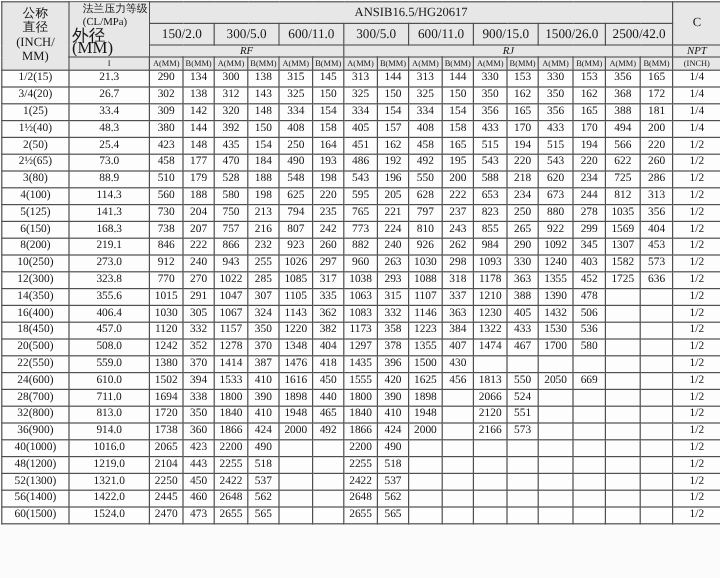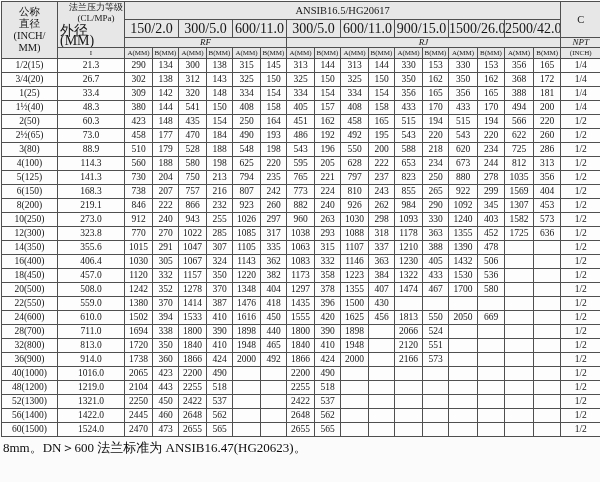--- a/index.html
+++ b/index.html
@@ -20,31 +20,31 @@
   table.spec th, table.spec td {
     border: 1px solid #4f4f4f;
     text-align: center;
     vertical-align: middle;
     overflow: hidden;
     white-space: nowrap;
   }
   table.spec th { background: #e7e7e7; font-weight: normal; }
   table.spec td { background: #fdfdfd; }
   tr.h1 th { height: 18px; font-size: 10.5px; }
-  tr.h2 th { height: 18px; font-size: 14px; }
+  tr.h2 th { height: 18px; font-size: 11px; }
   tr.h3 th { height: 10px; font-size: 9px; line-height: 9px; font-style: italic; }
   tr.h4 th { height: 11px; font-size: 7px; line-height: 8px; }
   th.dnhead { font-size: 10.5px; line-height: 12px; white-space: normal; }
   th.diag { position: relative; padding: 0;
     background-image: linear-gradient(to bottom right,
       transparent calc(50% - 0.6px), #4f4f4f calc(50% - 0.6px),
       #4f4f4f calc(50% + 0.6px), transparent calc(50% + 0.6px));
     background-color: #e7e7e7;
   }
-  th.diag .dtop { position: absolute; top: 0px; right: 1px; text-align: center;
+  th.diag .dtop { position: absolute; top: 0px; right: 1px; text-align: left;
     font-size: 9px; line-height: 11px; }
   th.diag .dbot { position: absolute; bottom: 1px; left: 2px; text-align: left;
     font-size: 14px; line-height: 10px; }
   th.chead { font-size: 10.5px; }
   th.npt { font-size: 8.5px; }
   th.nptunit { font-size: 7px; font-family: Liberation Serif, serif; }
   th.odsub { font-size: 9px; }
   tbody td { height: 14px; font-size: 9.5px; line-height: 11px; padding: 0 1px; }
   tbody td.lbl { font-size: 9.5px; }
   .footer {
@@ -201,39 +201,39 @@
           <td>165</td>
           <td>388</td>
           <td>181</td>
           <td>1/4</td>
         </tr>
         <tr>
           <td class="lbl">1½(40)</td>
           <td>48.3</td>
           <td>380</td>
           <td>144</td>
-          <td>541</td>
+          <td>392</td>
           <td>150</td>
           <td>408</td>
           <td>158</td>
           <td>405</td>
           <td>157</td>
           <td>408</td>
           <td>158</td>
           <td>433</td>
           <td>170</td>
           <td>433</td>
           <td>170</td>
           <td>494</td>
           <td>200</td>
           <td>1/4</td>
         </tr>
         <tr>
           <td class="lbl">2(50)</td>
-          <td>60.3</td>
+          <td>25.4</td>
           <td>423</td>
           <td>148</td>
           <td>435</td>
           <td>154</td>
           <td>250</td>
           <td>164</td>
           <td>451</td>
           <td>162</td>
           <td>458</td>
           <td>165</td>
@@ -704,16 +704,15 @@
           <td></td>
           <td></td>
           <td></td>
           <td></td>
           <td>1/2</td>
         </tr>
       </tbody>
   </table>
 
   <div class="footer">
-    <div>8mm。DN＞600 法兰标准为 ANSIB16.47(HG20623)。</div>
   </div>
 
 </div>
 
 </body></html>

